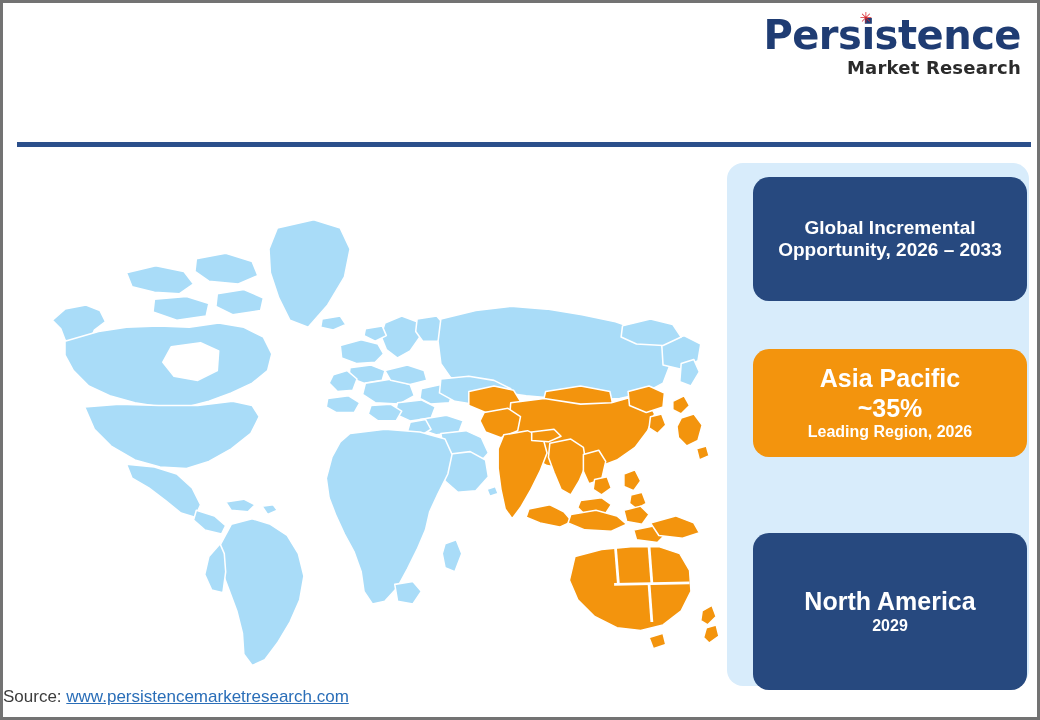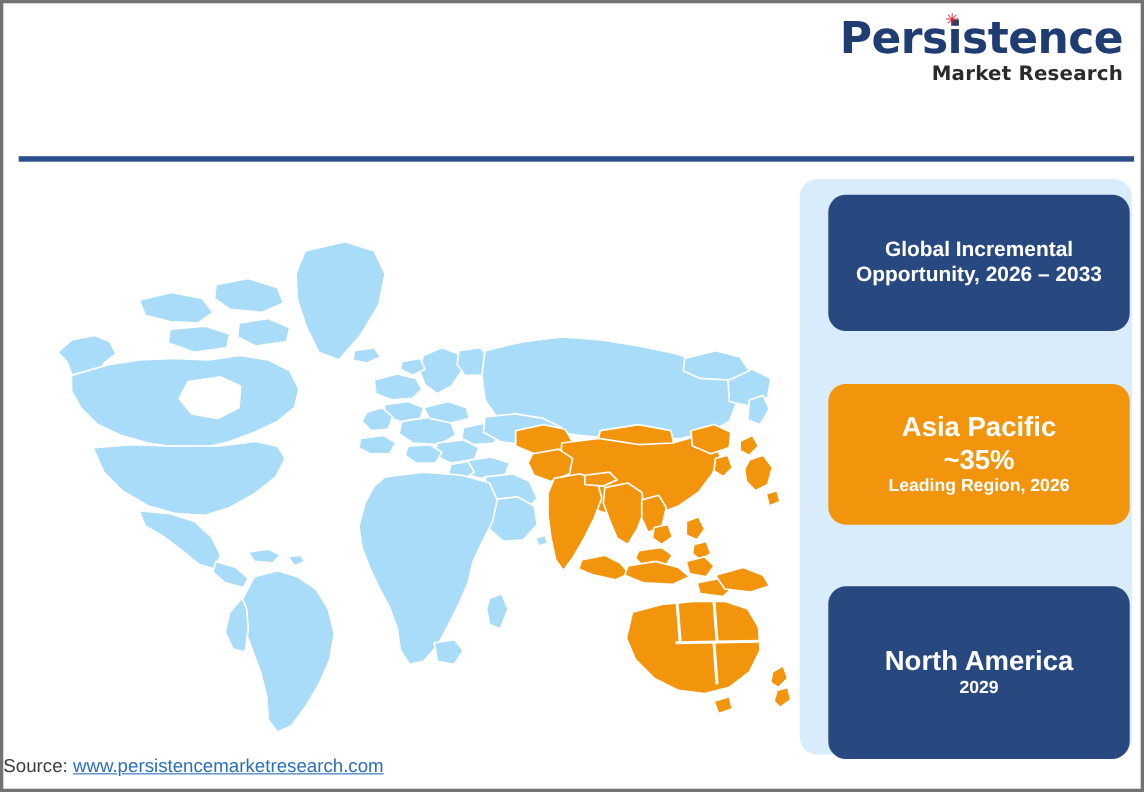--- a/index.html
+++ b/index.html
@@ -112,21 +112,21 @@
     flex-direction: column;
     justify-content: center;
     align-items: center;
     color: #ffffff;
     margin-left: 12px;
   }
   .card.navy  { background: #27497f; }
   .card.orange{ background: #f3940d; }
 
   #card-1 { top: 14px;  height: 124px; }
-  #card-2 { top: 186px; height: 128px; }
+  #card-2 { top: 186px; height: 108px; }
   #card-3 { top: 370px; height: 157px; }
 
   .c-line {
     display: block;
     line-height: 1.18;
   }
   .c-sm   { font-size: 19px; font-weight: bold; }
   .c-big  { font-size: 25px; font-weight: bold; }
   .c-xl   { font-size: 26px; font-weight: bold; }
   .c-med  { font-size: 16px; font-weight: bold; }

